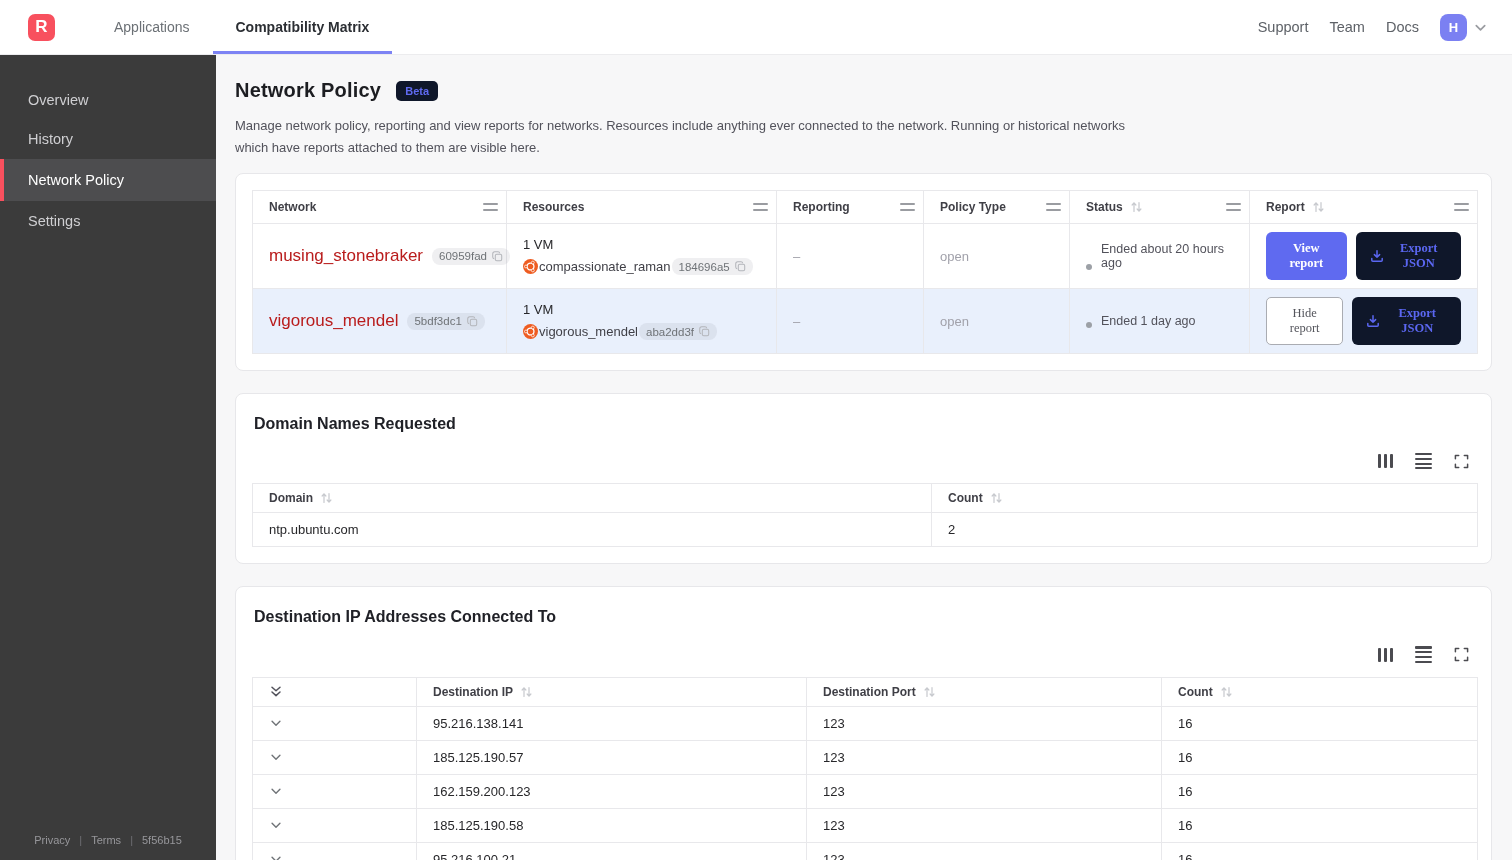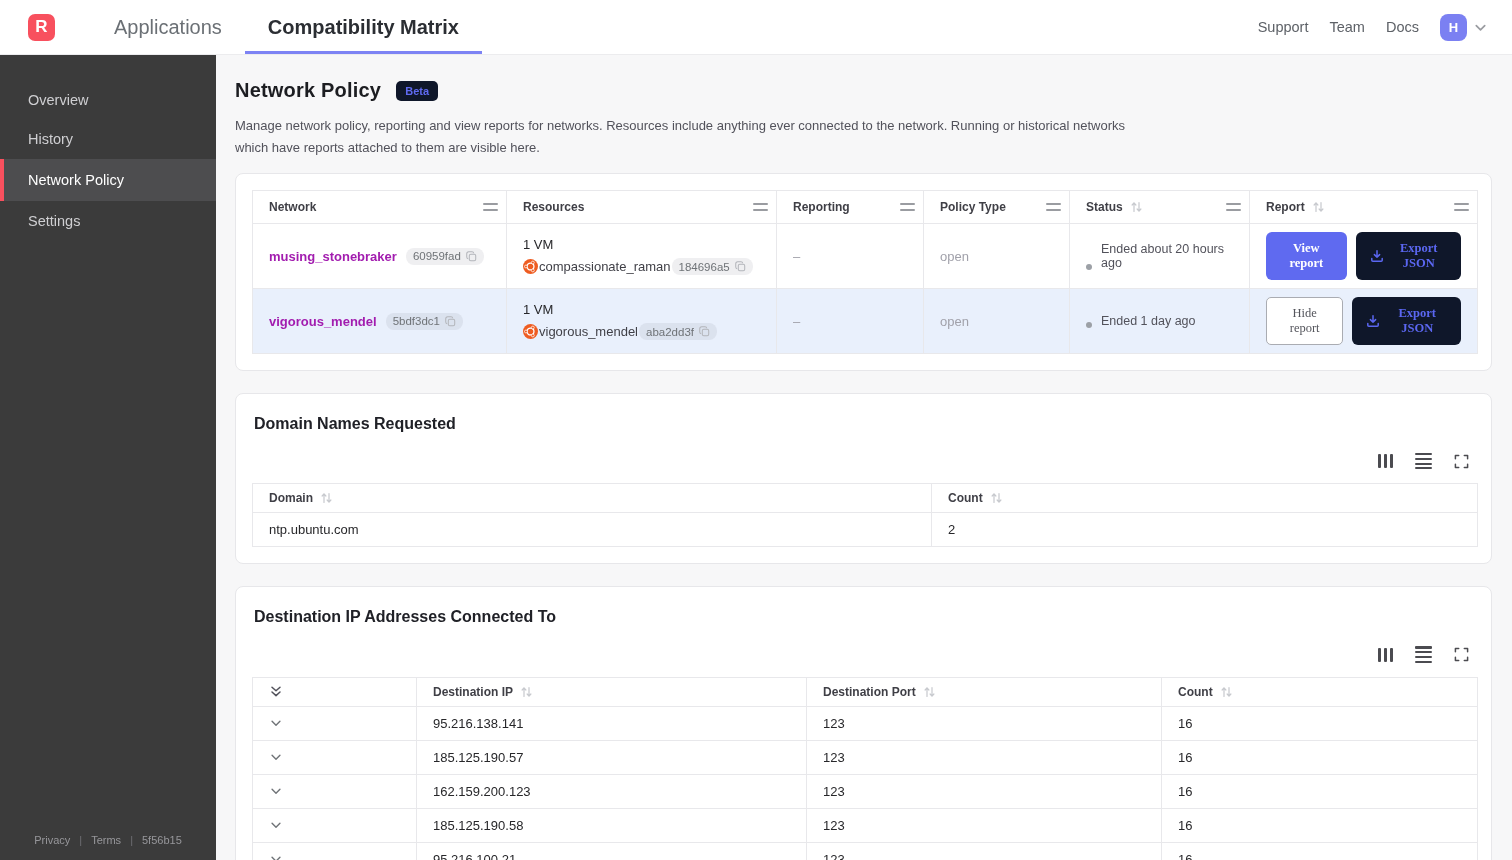--- a/index.html
+++ b/index.html
@@ -6,21 +6,21 @@
   html,body { width:1512px; height:860px; overflow:hidden; background:#f7f7f8;
     font-family:"Liberation Sans", sans-serif; color:#27272a; }
 
   
   .topbar { height:55px; background:#fff; border-bottom:1px solid #ececee;
     display:flex; align-items:stretch; position:relative; z-index:5; }
   .logo { width:27px; height:27px; border-radius:7px; background:#f8505e; color:#fff;
     font-weight:bold; font-size:17px; display:flex; align-items:center; justify-content:center;
     align-self:center; margin:0 36px 0 28px; }
   .nav-tabs { display:flex; height:100%; }
-  .nav-tab { display:flex; align-items:center; padding:0 23px; font-size:20px; color:#6b7075;
+  .nav-tab { display:flex; align-items:center; padding:0 23px; font-size:14px; color:#6b7075;
     border-bottom:3px solid transparent; padding-top:3px; cursor:pointer; }
   .nav-tab.active { color:#2b2e33; font-weight:bold; border-bottom-color:#7d83f4; }
   .topbar-right { margin-left:auto; display:flex; align-items:center; gap:21px; padding-right:24px; }
   .top-link { font-size:14.5px; color:#5d6167; cursor:pointer; }
   .avatar-wrap { display:flex; align-items:center; gap:6px; cursor:pointer; }
   .avatar { width:27px; height:27px; border-radius:8px; background:#7b80f2; color:#fff;
     font-size:13px; font-weight:bold; display:flex; align-items:center; justify-content:center; }
 
   
   .sidebar { position:absolute; top:55px; left:0; bottom:0; width:216px; background:#3b3b3b;
@@ -62,21 +62,21 @@
   td { font-size:13px; padding:8px 16px; vertical-align:middle; }
   .th-inner { display:flex; align-items:center; gap:7px; }
   .drag-handle { margin-left:auto; display:flex; flex-direction:column; gap:3.5px; width:15px; cursor:col-resize; }
   .drag-handle i { height:2px; background:#9a9ca1; border-radius:1px; }
   .sort-icon { display:inline-flex; cursor:pointer; }
 
   
   .net-table td { height:55px; }
   .row-hl td { background:#e9f0fc; }
   .net-name-cell { display:flex; align-items:center; gap:9px; }
-  .net-name { font-size:13px; font-weight:bold; color:#a21caf; }
+  .net-name { font-size:17px; font-weight:normal; color:#b91c1c; }
   .pill { display:inline-flex; align-items:center; gap:5px; background:rgba(130,132,145,.13);
     border-radius:8px; padding:2.5px 7px; font-size:11.5px; color:#6f7377; }
   .res-line1 { font-size:13px; font-weight:normal; color:#27272a; margin-bottom:6px; }
   .res-line2 { display:flex; align-items:center; gap:1px; font-size:13px; color:#3f3f46; }
   .muted { color:#a1a1aa; }
   .status-cell { display:flex; align-items:flex-end; gap:9px; font-size:12.5px; color:#52525b; }
   .status-dot { width:6px; height:6px; border-radius:50%; background:#9ca0a6; flex:none; }
   .report-cell { display:flex; align-items:center; gap:9px;font-family:Liberation Serif, serif; }
   .btn { font-family:inherit; font-size:12.5px; font-weight:bold; border-radius:6px; cursor:pointer;
     padding:8px 13px; border:1px solid transparent; display:inline-flex; align-items:center; gap:7px; }

